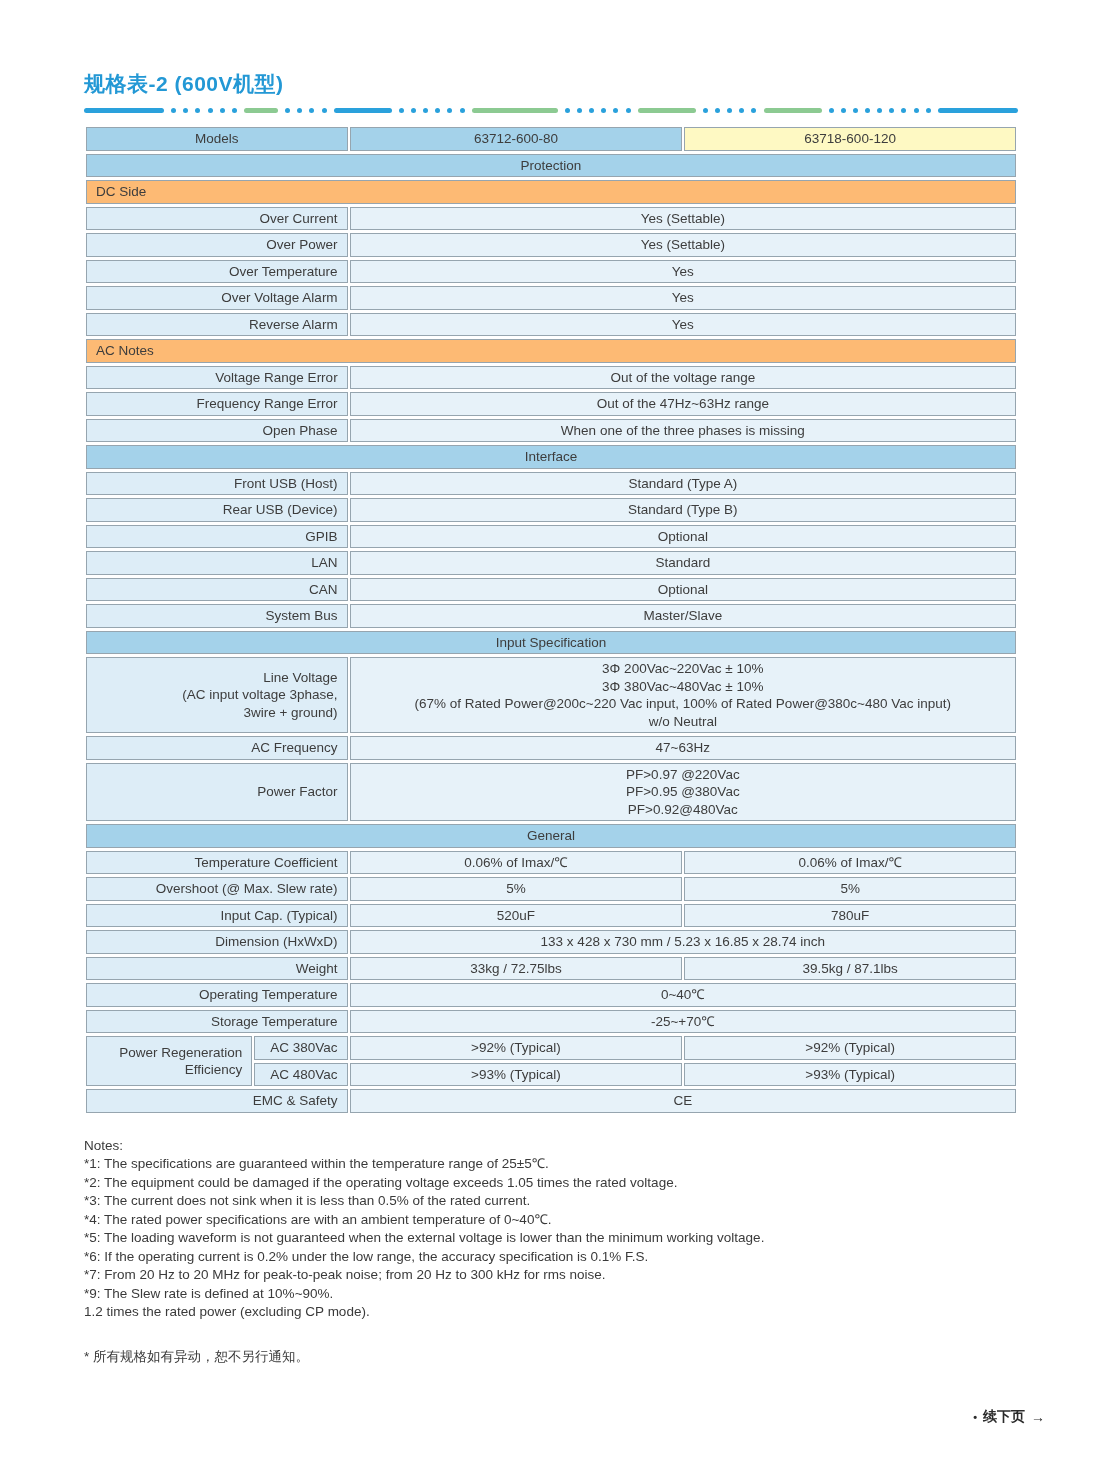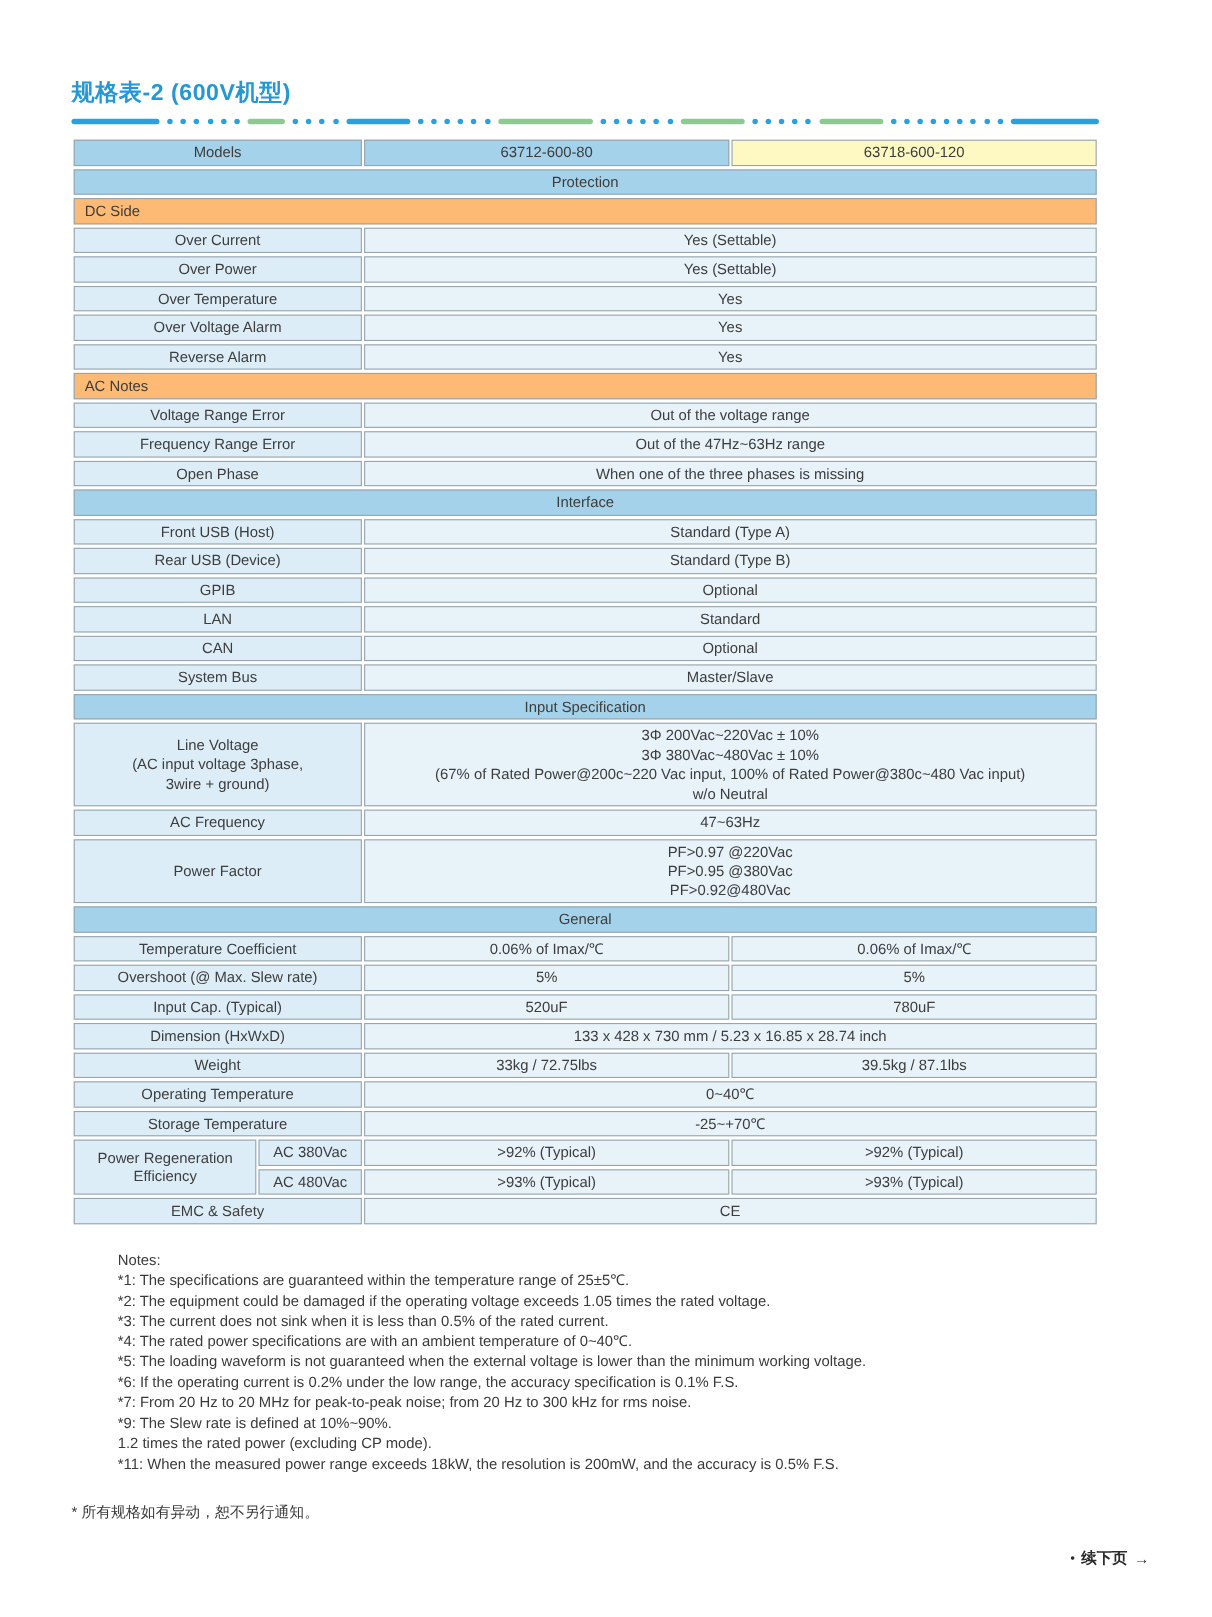--- a/index.html
+++ b/index.html
@@ -1,21 +1,21 @@
 <!DOCTYPE html>
 <html><head>
 <meta charset="utf-8">
 <style>
   * { box-sizing: border-box; margin: 0; padding: 0; }
   html, body { background: #ffffff; }
   body {
     width: 1102px; height: 1470px; position: relative; overflow: hidden;
     font-family: "Liberation Sans", sans-serif; color: #3d3d3d;
   }
-  .content { position: absolute; left: 65px; top: 70px; width: 934px; }
+  .content { position: absolute; left: 84px; top: 70px; width: 934px; }
 
   .page-title {
     font-size: 21px; font-weight: bold; color: #2398d5; letter-spacing: 0.5px;
   }
 
   
   .divider {
     margin-top: 9px; height: 6px; width: 100%;
     display: flex; align-items: center; justify-content: space-between;
   }
@@ -33,24 +33,24 @@
     table-layout: fixed;
   }
   .spec td {
     border: 1px solid #96a5af;
     font-size: 13.5px; line-height: 17.5px;
     padding: 2px 9px; height: 19px;
     vertical-align: middle; white-space: pre-line;
   }
   .sec { background: #a4d2ea; text-align: center; }
   .sub { background: #fdba74; text-align: left; }
-  .lab { background: #ddedf7; text-align: center; }
+  .lab { background: #ddedf7; text-align: right; }
   .val { background: #e7f2f9; text-align: center; }
 
-  .notes { margin-top: 21px; font-size: 13.5px; line-height: 18.5px; color: #3a3a3a; margin-left: 42px; }
+  .notes { margin-top: 21px; font-size: 13.5px; line-height: 18.5px; color: #3a3a3a; }
   .disclaimer { margin-top: 26px; font-size: 13.5px; color: #3a3a3a; }
 
   .footer-next {
     position: absolute; top: 1408px; right: 57px;
     font-size: 14px; font-weight: bold; color: #2b2b2b;
     display: flex; align-items: center; gap: 6px;
   }
   .footer-next .dot { font-size: 11px; }
 </style>
 </head>
@@ -266,21 +266,20 @@
     <div>Notes:</div>
     <div>*1: The specifications are guaranteed within the temperature range of 25±5℃.</div>
     <div>*2: The equipment could be damaged if the operating voltage exceeds 1.05 times the rated voltage.</div>
     <div>*3: The current does not sink when it is less than 0.5% of the rated current.</div>
     <div>*4: The rated power specifications are with an ambient temperature of 0~40℃.</div>
     <div>*5: The loading waveform is not guaranteed when the external voltage is lower than the minimum working voltage.</div>
     <div>*6: If the operating current is 0.2% under the low range, the accuracy specification is 0.1% F.S.</div>
     <div>*7: From 20 Hz to 20 MHz for peak-to-peak noise; from 20 Hz to 300 kHz for rms noise.</div>
     <div>*9: The Slew rate is defined at 10%~90%.</div>
     <div>1.2 times the rated power (excluding CP mode).</div>
-    <div>*11: When the measured power range exceeds 18kW, the resolution is 200mW, and the accuracy is 0.5% F.S.</div>
   </div>
 
   <div class="disclaimer">* 所有规格如有异动，恕不另行通知。</div>
 
 </div>
 
 <div class="footer-next">
   <span class="dot">•</span>
   <span>续下页</span>
   <span>→</span>

